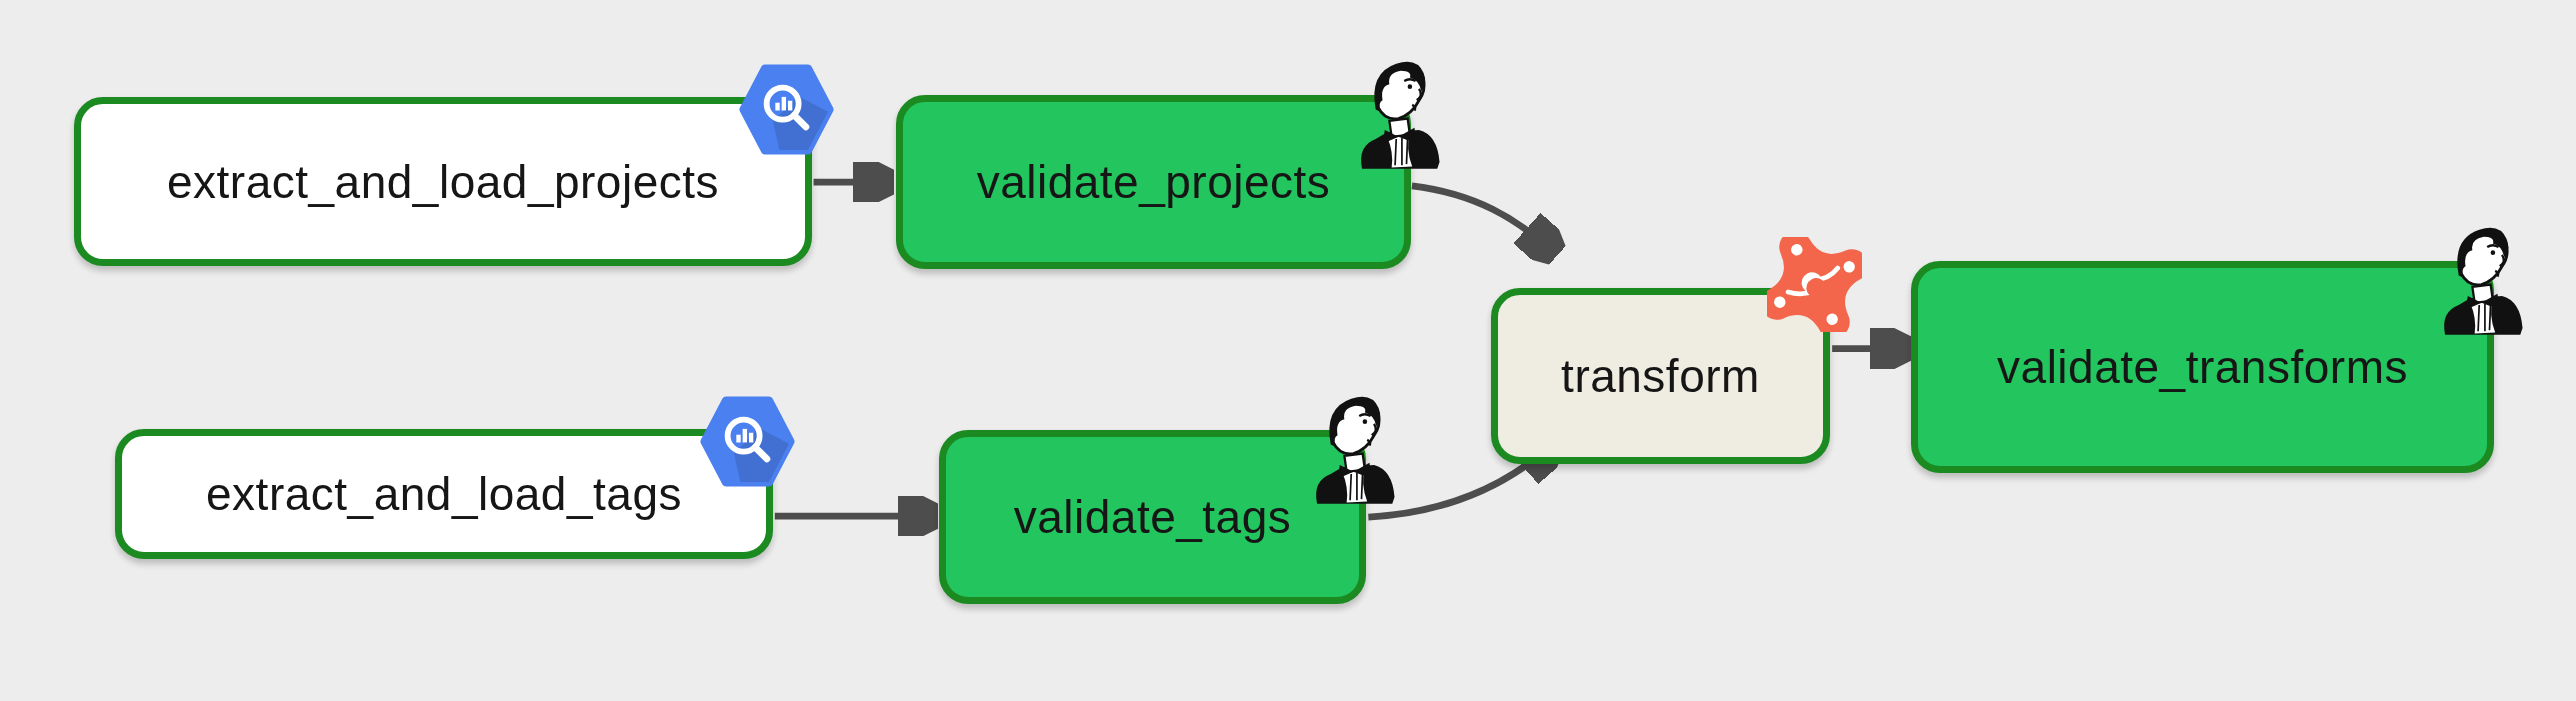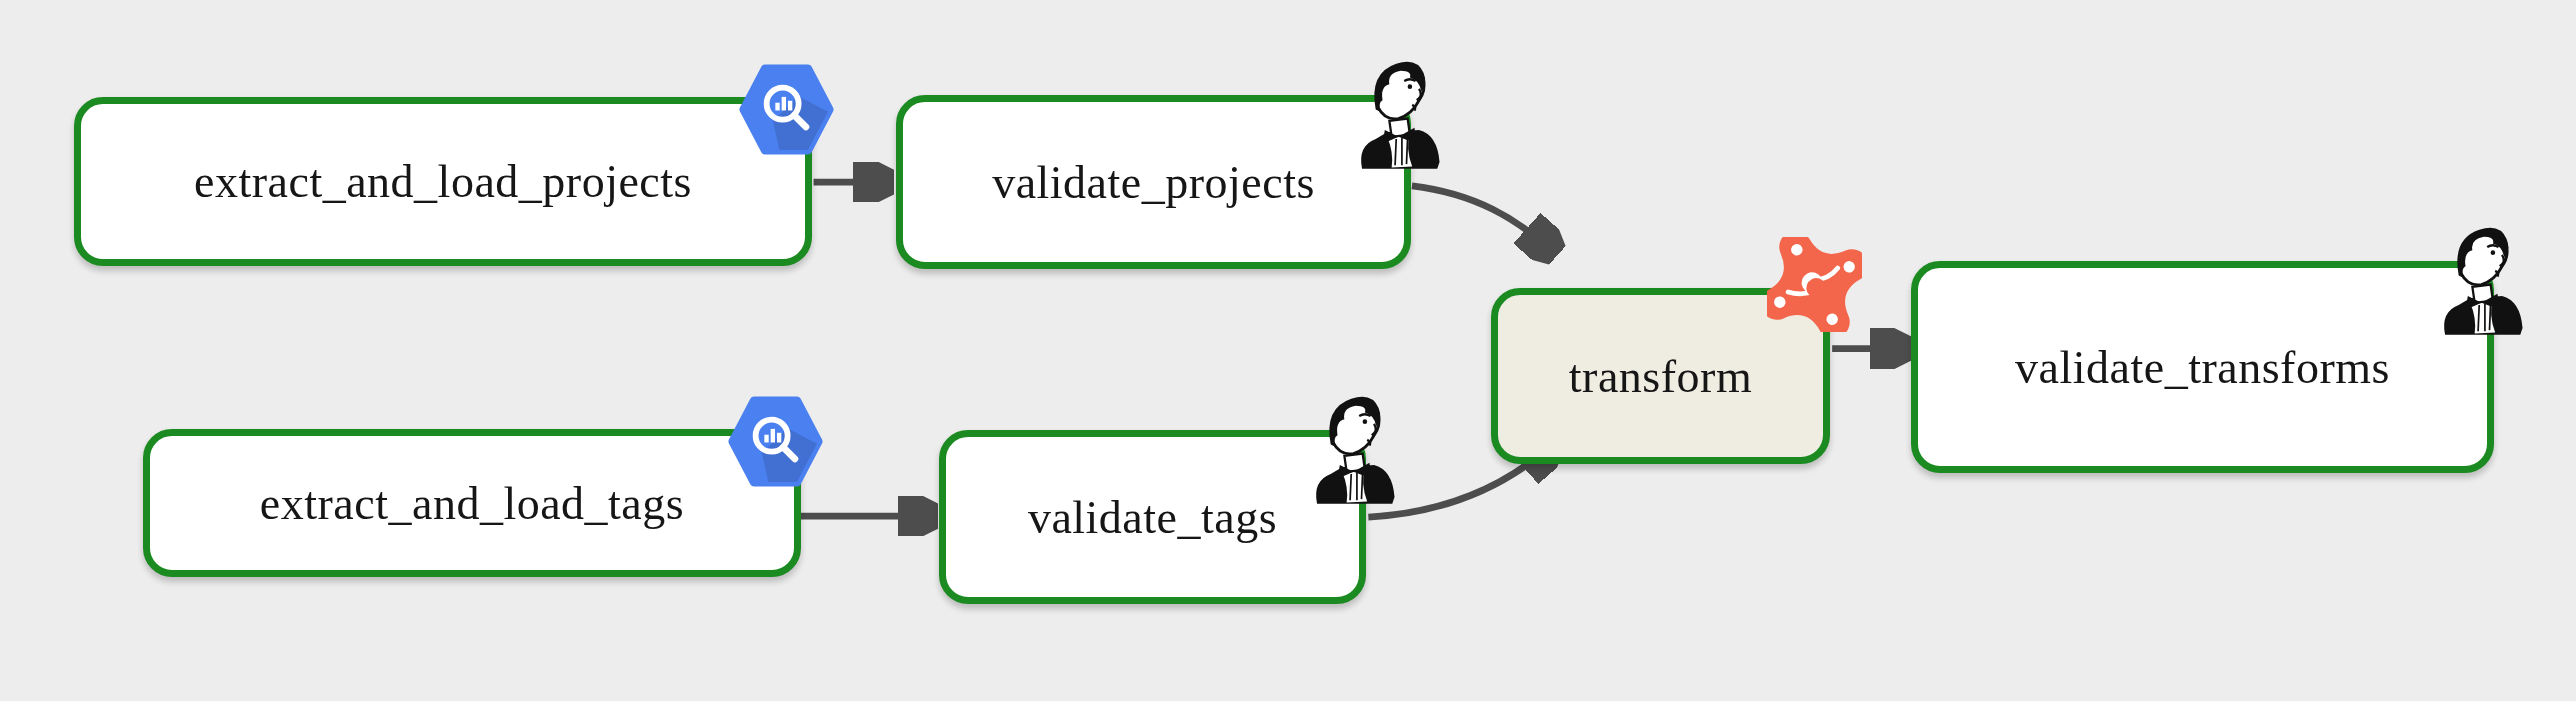--- a/index.html
+++ b/index.html
@@ -16,27 +16,27 @@
     position:absolute;
     box-sizing:border-box;
     border:7.7px solid #1b8a20;
     border-radius:29px;
     display:flex;align-items:center;justify-content:center;
     box-shadow:0 4.8px 6.8px rgba(0,0,0,0.20);
     font-size:46px;
     color:#161616;
     letter-spacing:0.5px;
   }
-  .node .label{white-space:nowrap;font-family:Liberation Serif, serif;}
+  .node .label{white-space:nowrap;}
   .fill-white{background:#ffffff;}
-  .fill-teal{background:#ffffff;}
+  .fill-teal{background:#22c55e;}
   .fill-beige{background:#efece2;}
   .n1{left:74px;  top:97px; width:738px; height:169px;}
   .n2{left:896px; top:95px;  width:515px; height:174px;}
-  .n3{left:115px; top:429px; width:658px; height:148px;margin-left:28px;}
+  .n3{left:115px; top:429px; width:658px; height:130px;}
   .n4{left:939px; top:430px; width:427px; height:174px;}
   .n5{left:1491px;top:260px; width:339px; height:176px;margin-top:28px;}
   .n6{left:1911px;top:261px; width:583px; height:212px;}
   .corner-icon{position:absolute;display:block;}
   .corner-icon svg{display:block;width:100%;height:100%;}
   .bq-icon{width:99px;height:97px;top:-43px;right:-31px;}
   .face-icon{width:93px;height:114px;top:-45px;right:-41px;}
   .dbt-icon{width:95px;height:95px;top:-58px;right:-39px;}
 </style>
 </head>

